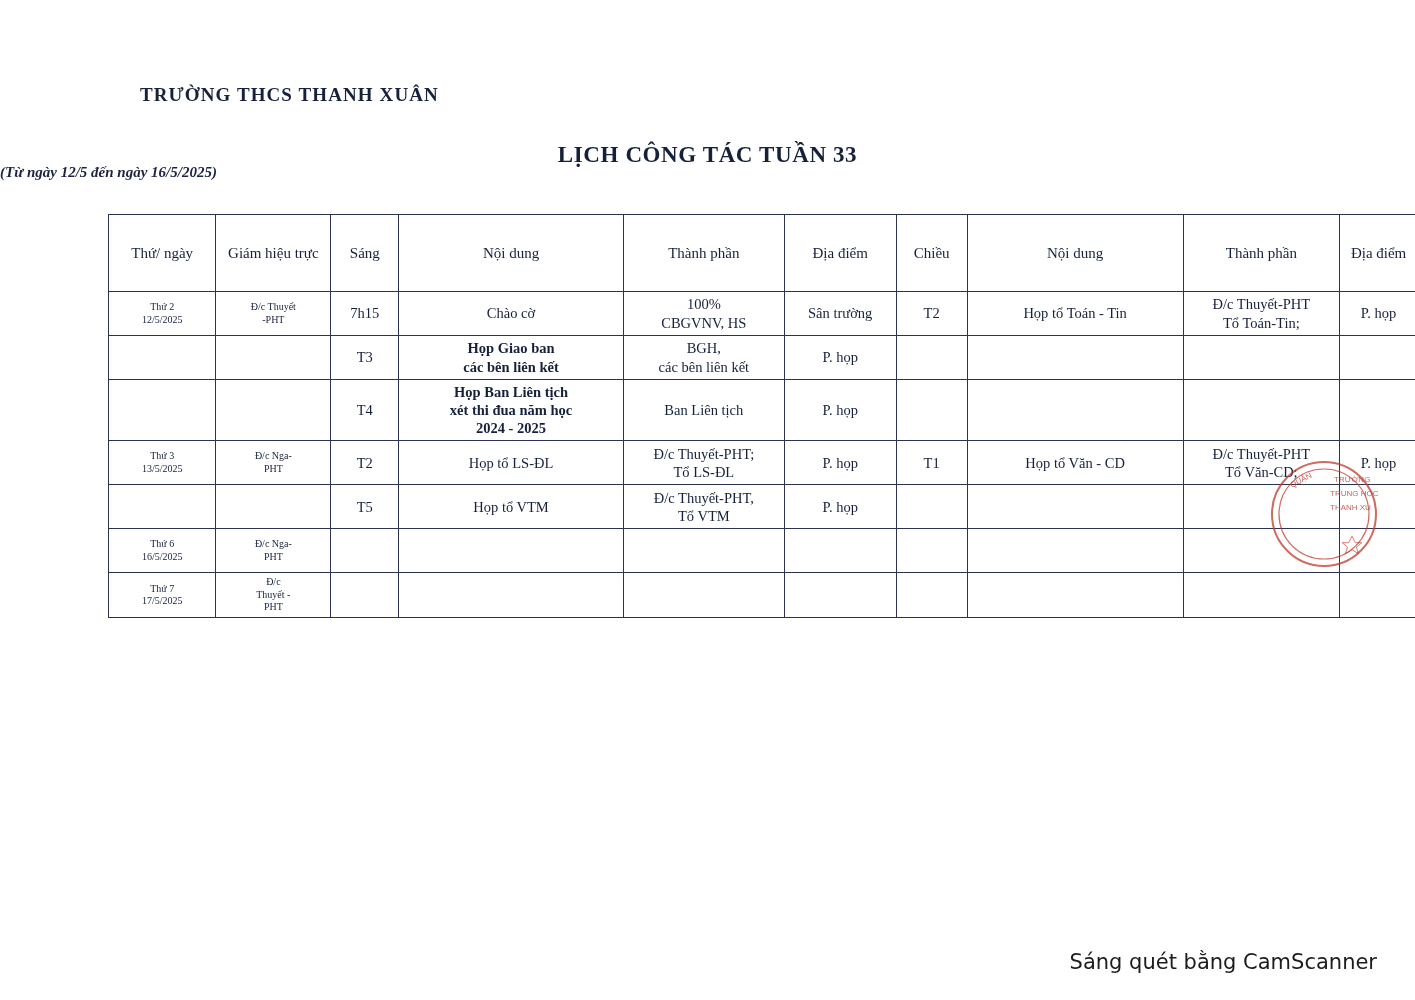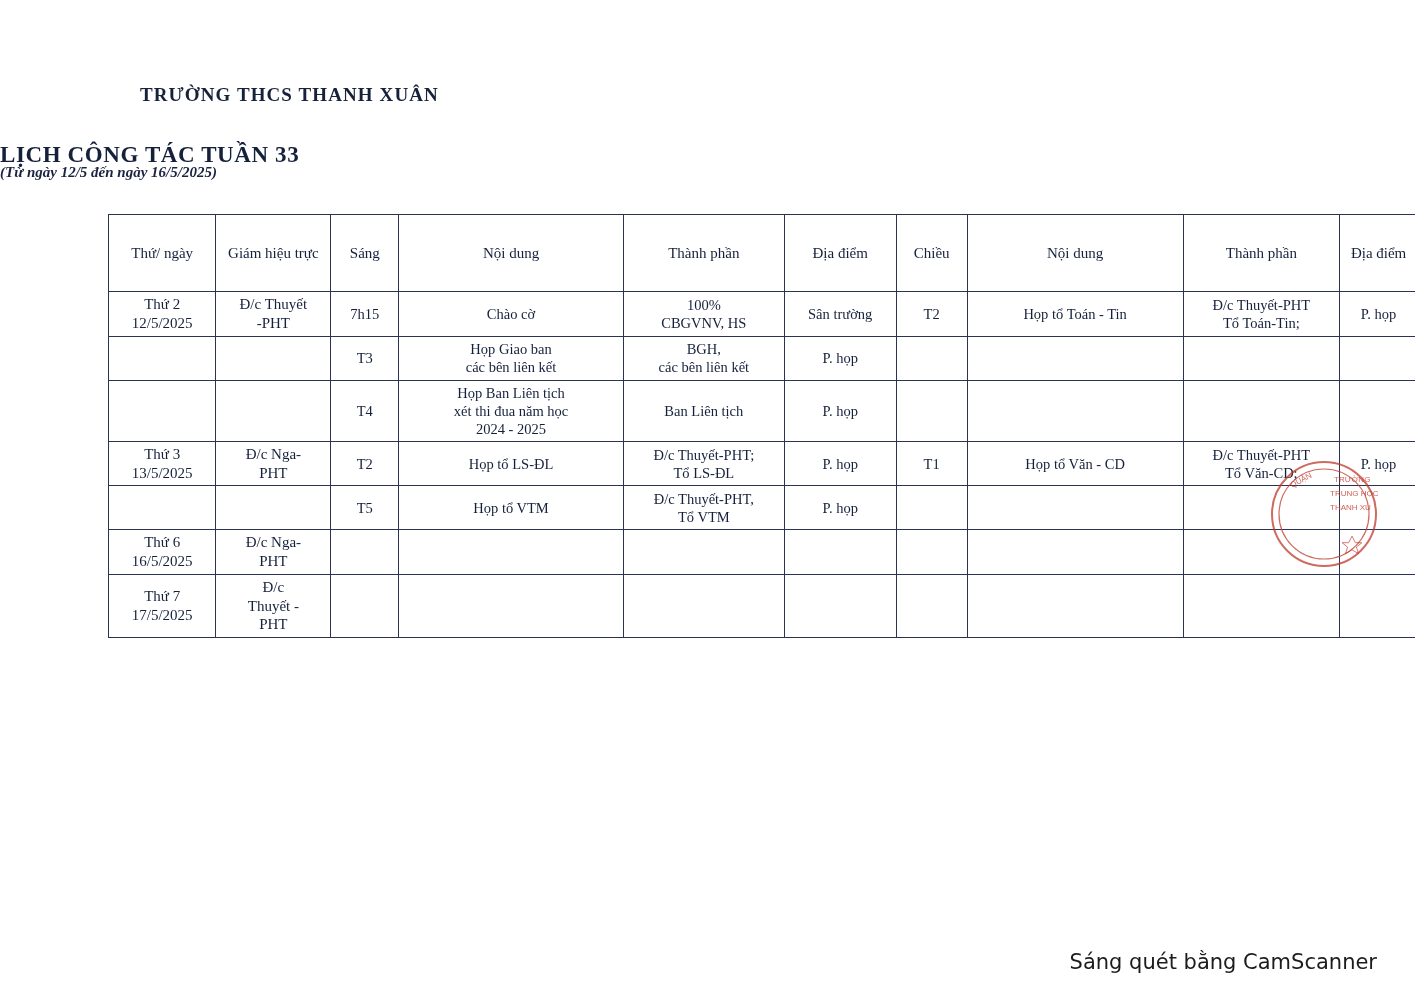--- a/index.html
+++ b/index.html
@@ -29,20 +29,21 @@
     font-weight: bold;
     font-size: 19px;
     letter-spacing: 1.1px;
     color: #16213a;
   }
   .doc-title {
     position: absolute;
     left: 0;
     right: 0;
     top: 142px;
+    text-align: center;
     font-weight: bold;
     font-size: 23px;
     letter-spacing: 0.6px;
     color: #15203b;
   }
   .doc-subtitle {
     position: absolute;
     left: 0;
     right: 0;
     top: 164px;
@@ -68,24 +69,24 @@
     text-align: center;
     vertical-align: middle;
     line-height: 1.25;
   }
   table.sched thead th {
     height: 70px;
     font-weight: normal;
     font-size: 15px;
   }
   td.daycell, td.gh {
-    font-size: 15px;
+    font-size: 10px;
   }
   td.bold, .bold {
-    font-weight: normal;
+    font-weight: bold;
   }
   .r-tall { height: 46px; }
   .r-reg { height: 44px; }
   .stamp {
     position: absolute;
     left: 1268px;
     top: 452px;
     width: 112px;
     height: 152px;
     pointer-events: none;

